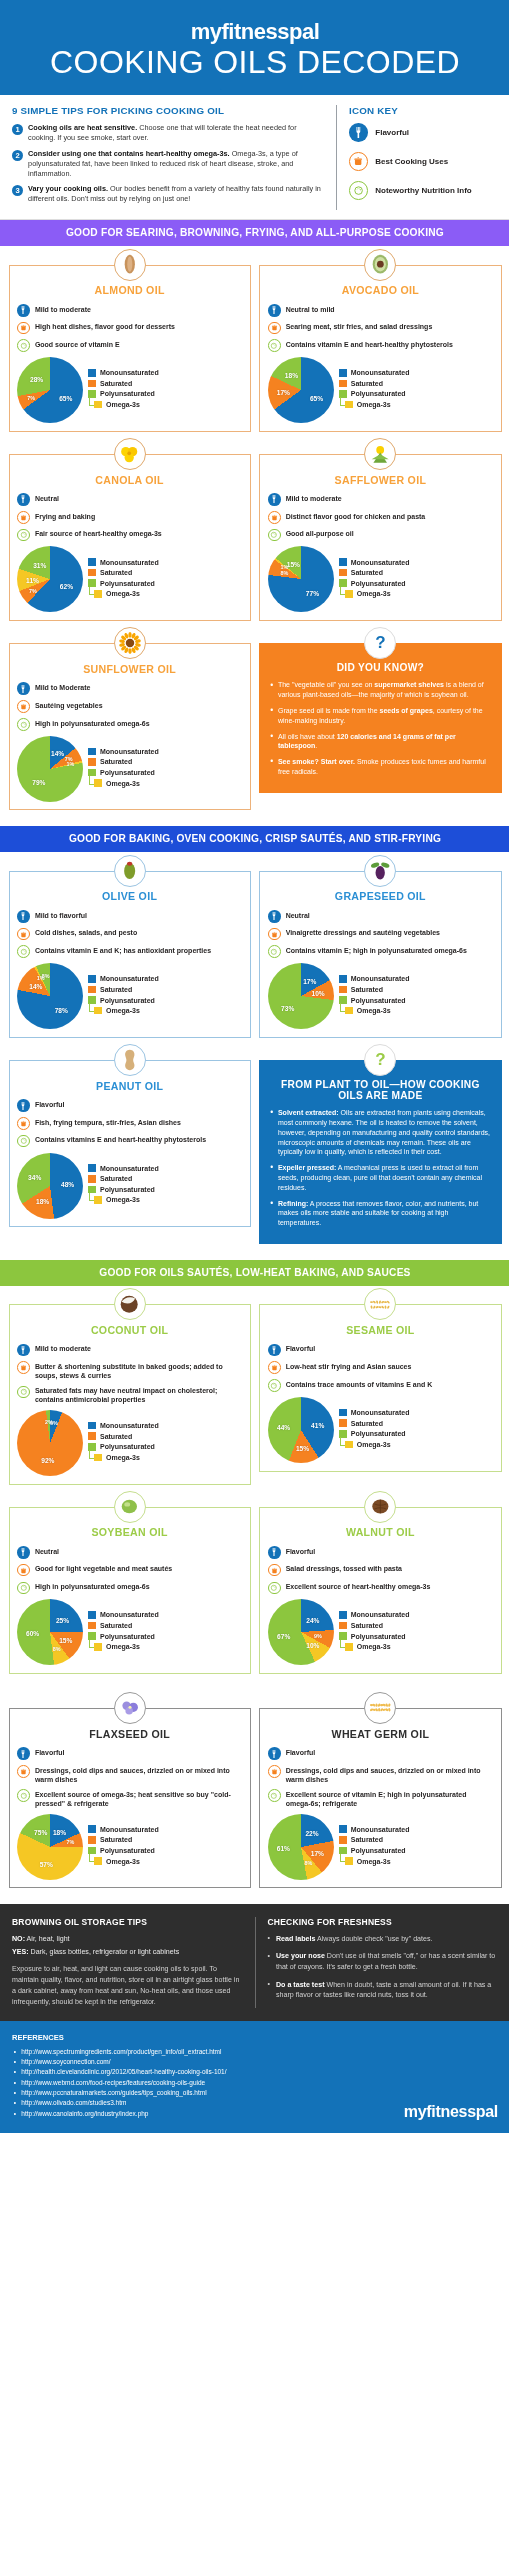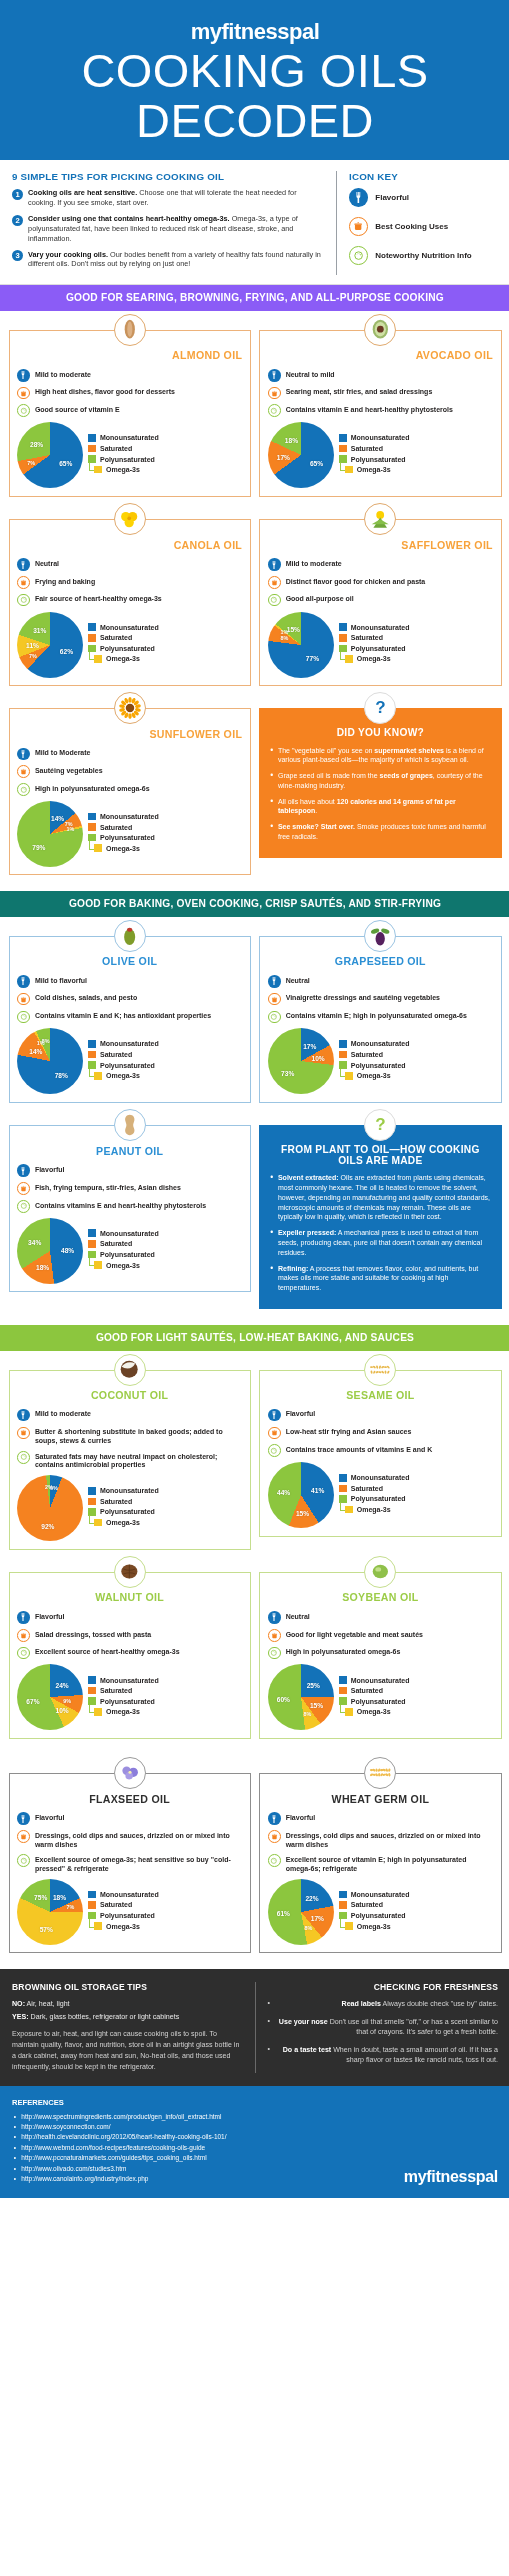--- a/index.html
+++ b/index.html
@@ -10,21 +10,21 @@
     color: #221f1f;
   }
   .page { width: 510px; position: relative; }
 
   
   .hero { background: #1372b8; padding: 18.7px 0 15.3px; text-align: center; }
   .hero-brand {
     color: #fff; font-size: 22px; font-weight: bold; letter-spacing: -0.5px;
   }
   .hero-title {
-    color: #fff; font-size: 47px; font-weight: normal; letter-spacing: 0.4px;
+    color: #fff; font-size: 32px; font-weight: normal; letter-spacing: 0.4px;
     margin-top: 1.7px; line-height: 1.05;
   }
 
   
   .topband { display: flex; padding: 10.2px 12px 8.5px; border-bottom: 0.8px solid #ddd; }
   .tips { flex: 1 1 auto; padding-right: 12px; border-right: 0.8px solid #9aa0a6; }
   .tips h2, .iconkey h2 {
     color: #1372b8; font-size: 9.8px; font-weight: bold; letter-spacing: 0.2px;
     margin-bottom: 6.8px;
   }
@@ -43,21 +43,21 @@
   
   .badge { flex: 0 0 auto; border-radius: 50%; display:flex; align-items:center; justify-content:center; }
   .badge svg { display: block; }
 
   
   .banner {
     text-align: center; color: #fff; font-size: 10.2px; font-weight: bold;
     padding: 7.6px 8.5px; letter-spacing: 0.2px;
   }
   .banner.orange { background: #8b5cf6; }
-  .banner.blue   { background: #0f766e; text-align: center; }
+  .banner.blue   { background: #1d4ed8; text-align: center; }
   .banner.green  { background: #8cc63e; }
   .banner.dark   { background: #2e2e2e; }
 
   
   .grid { display: flex; gap: 8.5px; padding: 18.7px 8.5px 3.4px; }
   .cardwrap { flex: 1 1 0; position: relative; }
   .medallion {
     position: absolute; top: -16px; left: 50%; transform: translateX(-50%);
     width: 32px; height: 32px; border-radius: 50%; background: #fff;
     display: flex; align-items: center; justify-content: center; z-index: 3;
@@ -65,21 +65,21 @@
   .card {
     border: 0.8px solid #e0a96d; background: #fff; padding: 18.7px 7.6px 7.6px;
     min-height: 127px; position: relative;
   }
   .card.o { border-color: #edb27a; }
   .card.b { border-color: #9bc4e2; }
   .card.g { border-color: #c5de8e; }
   .card.d { border-color: #8e8e8e; }
 
   .oilname { text-align: center; font-size: 10.6px; font-weight: bold; letter-spacing: 0.3px; margin-bottom: 7.6px; }
-  .oilname.o { color: #f7a23b; text-align: right; }
+  .oilname.o { color: #f7a23b; }
   .oilname.b { color: #2b8fd4; }
   .oilname.g { color: #9ccc48; }
   .oilname.d { color: #2e2e2e; }
 
   .feat { display: flex; gap: 5.1px; align-items: flex-start; margin-bottom: 5.1px; }
   .feattext { font-size: 7px; font-weight: bold; line-height: 1.25; padding-top: 1.7px; }
 
   
   .chartrow { display: flex; align-items: center; gap: 5.1px; margin-top: 3.4px; }
   .pie { flex: 0 0 auto; position: relative; width: 66px; height: 66px; border-radius: 50%; }
@@ -110,21 +110,21 @@
     content: "•"; position: absolute; left: 0.8px; top: -0.8px; font-size: 8.5px;
   }
   .qmed { position: absolute; top: -16px; left: 50%; transform: translateX(-50%);
     width: 32px; height: 32px; border-radius: 50%; background: #fff;
     border: 0.8px solid #dcdcdc; display:flex; align-items:center; justify-content:center;
     font-size: 17px; font-weight: bold; z-index: 3; }
 
   
   .storage { background: #2e2e2e; color: #e9e9e9; display: flex; padding: 13.6px 12px; gap: 12px; }
   .storcol { flex: 1 1 0; }
-  .storcol.right { border-left: 0.8px solid #6a6a6a; padding-left: 12px; text-align: right; }
+  .storcol.right { border-left: 0.8px solid #6a6a6a; padding-left: 12px; }
   .storage h4 { color: #fff; font-size: 8.5px; font-weight: bold; margin-bottom: 6.8px; letter-spacing: 0.2px; }
   .storline { font-size: 7.1px; line-height: 1.5; margin-bottom: 2.5px; }
   .storline b { color: #fff; }
   .storpara { font-size: 7.1px; line-height: 1.55; margin-top: 6px; color: #d2d2d2; }
   .storlist { list-style: none; }
   .storlist li { font-size: 7.1px; line-height: 1.5; margin-bottom: 6.8px; padding-left: 8.5px; position: relative; color: #d2d2d2; }
   .storlist li::before { content: "•"; position: absolute; left: 0; top: -0.8px; }
   .storlist li b { color: #fff; }
 
   .refs { background: #1372b8; color: #fff; padding: 12px 12px 13.6px; position: relative; }
@@ -762,21 +762,21 @@
                 <li><b>Solvent extracted:</b> Oils are extracted from plants using chemicals, most commonly hexane. The oil is heated to remove the solvent, however, depending on manufacturing and quality control standards, microscopic amounts of chemicals may remain. These oils are typically low in quality, which is reflected in their cost.</li>
                 <li><b>Expeller pressed:</b> A mechanical press is used to extract oil from seeds, producing clean, pure oil that doesn't contain any chemical residues.</li>
                 <li><b>Refining:</b> A process that removes flavor, color, and nutrients, but makes oils more stable and suitable for cooking at high temperatures.</li>
               </ul>
     </div>
   </div>
         </div>
       <div style="height:12px"></div>
     </div>
       <div>
-      <div class="banner green">GOOD FOR LIGHT SAUTÉS, LOW-HEAT BAKING, AND SAUCES</div>
+      <div class="banner green">GOOD FOR OILS SAUTÉS, LOW-HEAT BAKING, AND SAUCES</div>
       <div class="grid">
           <div class="cardwrap">
     <div class="medallion" style="border:0.8px solid #c5de8e">
               <svg width="20.4" height="18.7" viewBox="0 0 24 22">
                 <circle cx="12" cy="11" r="10" fill="#6b4226"></circle>
                 <path d="M3 8c3-5 10-7 16-4-2 4-5 6-9 6-3 0-5-1-7-2z" fill="#f3f1ea"></path>
               </svg>
             </div>
     <div class="card g">
       <div class="oilname g">COCONUT OIL</div>
@@ -909,20 +909,84 @@
                   </div>
   </div>
               </div>
     </div>
   </div>
         </div>
         <div class="grid">
           <div class="cardwrap">
     <div class="medallion" style="border:0.8px solid #c5de8e">
               <svg width="18.7" height="17" viewBox="0 0 22 20">
+                <ellipse cx="11" cy="10" rx="9" ry="8" fill="#8fc04a"></ellipse>
+                <ellipse cx="8.5" cy="7.5" rx="3.4" ry="2.6" fill="#c3e08a"></ellipse>
+              </svg>
+            </div>
+    <div class="card g">
+      <div class="oilname g">SOYBEAN OIL</div>
+      <div class="feat">
+                <span class="badge" style="width:12.7px;height:12.7px;background:#1372b8">
+    <svg width="6.4" height="8" viewBox="0 0 10 16">
+                    <path fill="#fff" d="M2 0h1.2v5H4V0h1.2v5H6V0h1.2v6.2c0 1.1-.6 1.9-1.5 2.1V16H3.5V8.3C2.6 8.1 2 7.3 2 6.2z"></path>
+                  </svg>
+                </span>
+                <span class="feattext">Neutral</span>
+              </div>
+      <div class="feat">
+                <span class="badge" style="width:12.7px;height:12.7px;background:#fff;border:1.3px solid #f58220">
+    <svg width="7" height="7" viewBox="0 0 16 16">
+                    <path fill="#f58220" d="M3 6h10v6a2 2 0 0 1-2 2H5a2 2 0 0 1-2-2z"></path>
+                    <rect x="2" y="4" width="12" height="2" rx="1" fill="#f58220"></rect>
+                    <rect x="7" y="1.6" width="2" height="2" rx="1" fill="#f58220"></rect>
+                  </svg>
+                </span>
+                <span class="feattext">Good for light vegetable and meat sautés</span>
+              </div>
+      <div class="feat">
+                <span class="badge" style="width:12.7px;height:12.7px;background:#fff;border:1.3px solid #8cc63e">
+    <svg width="7.6" height="7.6" viewBox="0 0 16 16">
+                    <circle cx="8" cy="8" r="5.4" fill="none" stroke="#8cc63e" stroke-width="1.4"></circle>
+                    <path d="M5.5 6.5c1.6-1.6 3.6-1.4 5 0l-1.3.2 1.9 1 .4-2-.6.6c-1.7-1.7-4.2-1.8-6 .2z" fill="#8cc63e"></path>
+                  </svg>
+                </span>
+                <span class="feattext">High in polyunsaturated omega-6s</span>
+              </div>
+      <div class="chartrow">
+                <div class="pie" style="background:conic-gradient(#1372b8 0.00deg 90.00deg,#f58220 90.00deg 144.00deg,#f5c724 144.00deg 172.80deg,#8cc63e 172.80deg 360.00deg)">
+                  <span class="pielabel" style="left:68.80904037956216%;top:31.190959620437837%;font-size:6.6px">25%</span>
+                  <span class="pielabel" style="left:73.70077354341058%;top:62.07614729307194%;font-size:6.6px">15%</span>
+                  <span class="pielabel" style="left:59.792113101412426%;top:74.73205452462749%;font-size:5.4px">8%</span>
+                  <span class="pielabel" style="left:23.452489023807978%;top:51.67022781947973%;font-size:6.6px">60%</span>
+                </div>
+                <div class="legend">
+    <div class="legrow">
+                    <span class="swatch" style="background:#1372b8"></span>
+                    <span class="legtext">Monounsaturated</span>
+                  </div>
+    <div class="legrow">
+                    <span class="swatch" style="background:#f58220"></span>
+                    <span class="legtext">Saturated</span>
+                  </div>
+    <div class="legrow">
+                    <span class="swatch" style="background:#8cc63e"></span>
+                    <span class="legtext">Polyunsaturated</span>
+                  </div>
+    <div class="legrow omega">
+                    <span class="swatch" style="background:#f5c724"></span>
+                    <span class="legtext">Omega-3s</span>
+                  </div>
+  </div>
+              </div>
+    </div>
+  </div>
+          <div class="cardwrap">
+    <div class="medallion" style="border:0.8px solid #c5de8e">
+              <svg width="18.7" height="17" viewBox="0 0 22 20">
                 <ellipse cx="11" cy="10" rx="9.5" ry="8.2" fill="#7a4a25"></ellipse>
                 <path d="M11 2v16M4 7c4 2 10 2 14 0M4 13c4-2 10-2 14 0" stroke="#5d3517" stroke-width="1" fill="none"></path>
               </svg>
             </div>
     <div class="card g">
       <div class="oilname g">WALNUT OIL</div>
       <div class="feat">
                 <span class="badge" style="width:12.7px;height:12.7px;background:#1372b8">
     <svg width="6.4" height="8" viewBox="0 0 10 16">
                     <path fill="#fff" d="M2 0h1.2v5H4V0h1.2v5H6V0h1.2v6.2c0 1.1-.6 1.9-1.5 2.1V16H3.5V8.3C2.6 8.1 2 7.3 2 6.2z"></path>
@@ -948,84 +1012,20 @@
                   </svg>
                 </span>
                 <span class="feattext">Excellent source of heart-healthy omega-3s</span>
               </div>
       <div class="chartrow">
                 <div class="pie" style="background:conic-gradient(#1372b8 0.00deg 86.40deg,#f58220 86.40deg 118.80deg,#f5c724 118.80deg 154.80deg,#8cc63e 154.80deg 360.00deg)">
                   <span class="pielabel" style="left:68.20895301770312%;top:30.609434510590454%;font-size:6.6px">24%</span>
                   <span class="pielabel" style="left:75.95938586757069%;top:55.80261022114803%;font-size:5.4px">9%</span>
                   <span class="pielabel" style="left:68.20895301770312%;top:69.39056548940954%;font-size:6.6px">10%</span>
                   <span class="pielabel" style="left:24.040614132429326%;top:55.80261022114805%;font-size:6.6px">67%</span>
-                </div>
-                <div class="legend">
-    <div class="legrow">
-                    <span class="swatch" style="background:#1372b8"></span>
-                    <span class="legtext">Monounsaturated</span>
-                  </div>
-    <div class="legrow">
-                    <span class="swatch" style="background:#f58220"></span>
-                    <span class="legtext">Saturated</span>
-                  </div>
-    <div class="legrow">
-                    <span class="swatch" style="background:#8cc63e"></span>
-                    <span class="legtext">Polyunsaturated</span>
-                  </div>
-    <div class="legrow omega">
-                    <span class="swatch" style="background:#f5c724"></span>
-                    <span class="legtext">Omega-3s</span>
-                  </div>
-  </div>
-              </div>
-    </div>
-  </div>
-          <div class="cardwrap">
-    <div class="medallion" style="border:0.8px solid #c5de8e">
-              <svg width="18.7" height="17" viewBox="0 0 22 20">
-                <ellipse cx="11" cy="10" rx="9" ry="8" fill="#8fc04a"></ellipse>
-                <ellipse cx="8.5" cy="7.5" rx="3.4" ry="2.6" fill="#c3e08a"></ellipse>
-              </svg>
-            </div>
-    <div class="card g">
-      <div class="oilname g">SOYBEAN OIL</div>
-      <div class="feat">
-                <span class="badge" style="width:12.7px;height:12.7px;background:#1372b8">
-    <svg width="6.4" height="8" viewBox="0 0 10 16">
-                    <path fill="#fff" d="M2 0h1.2v5H4V0h1.2v5H6V0h1.2v6.2c0 1.1-.6 1.9-1.5 2.1V16H3.5V8.3C2.6 8.1 2 7.3 2 6.2z"></path>
-                  </svg>
-                </span>
-                <span class="feattext">Neutral</span>
-              </div>
-      <div class="feat">
-                <span class="badge" style="width:12.7px;height:12.7px;background:#fff;border:1.3px solid #f58220">
-    <svg width="7" height="7" viewBox="0 0 16 16">
-                    <path fill="#f58220" d="M3 6h10v6a2 2 0 0 1-2 2H5a2 2 0 0 1-2-2z"></path>
-                    <rect x="2" y="4" width="12" height="2" rx="1" fill="#f58220"></rect>
-                    <rect x="7" y="1.6" width="2" height="2" rx="1" fill="#f58220"></rect>
-                  </svg>
-                </span>
-                <span class="feattext">Good for light vegetable and meat sautés</span>
-              </div>
-      <div class="feat">
-                <span class="badge" style="width:12.7px;height:12.7px;background:#fff;border:1.3px solid #8cc63e">
-    <svg width="7.6" height="7.6" viewBox="0 0 16 16">
-                    <circle cx="8" cy="8" r="5.4" fill="none" stroke="#8cc63e" stroke-width="1.4"></circle>
-                    <path d="M5.5 6.5c1.6-1.6 3.6-1.4 5 0l-1.3.2 1.9 1 .4-2-.6.6c-1.7-1.7-4.2-1.8-6 .2z" fill="#8cc63e"></path>
-                  </svg>
-                </span>
-                <span class="feattext">High in polyunsaturated omega-6s</span>
-              </div>
-      <div class="chartrow">
-                <div class="pie" style="background:conic-gradient(#1372b8 0.00deg 90.00deg,#f58220 90.00deg 144.00deg,#f5c724 144.00deg 172.80deg,#8cc63e 172.80deg 360.00deg)">
-                  <span class="pielabel" style="left:68.80904037956216%;top:31.190959620437837%;font-size:6.6px">25%</span>
-                  <span class="pielabel" style="left:73.70077354341058%;top:62.07614729307194%;font-size:6.6px">15%</span>
-                  <span class="pielabel" style="left:59.792113101412426%;top:74.73205452462749%;font-size:5.4px">8%</span>
-                  <span class="pielabel" style="left:23.452489023807978%;top:51.67022781947973%;font-size:6.6px">60%</span>
                 </div>
                 <div class="legend">
     <div class="legrow">
                     <span class="swatch" style="background:#1372b8"></span>
                     <span class="legtext">Monounsaturated</span>
                   </div>
     <div class="legrow">
                     <span class="swatch" style="background:#f58220"></span>
                     <span class="legtext">Saturated</span>
                   </div>

